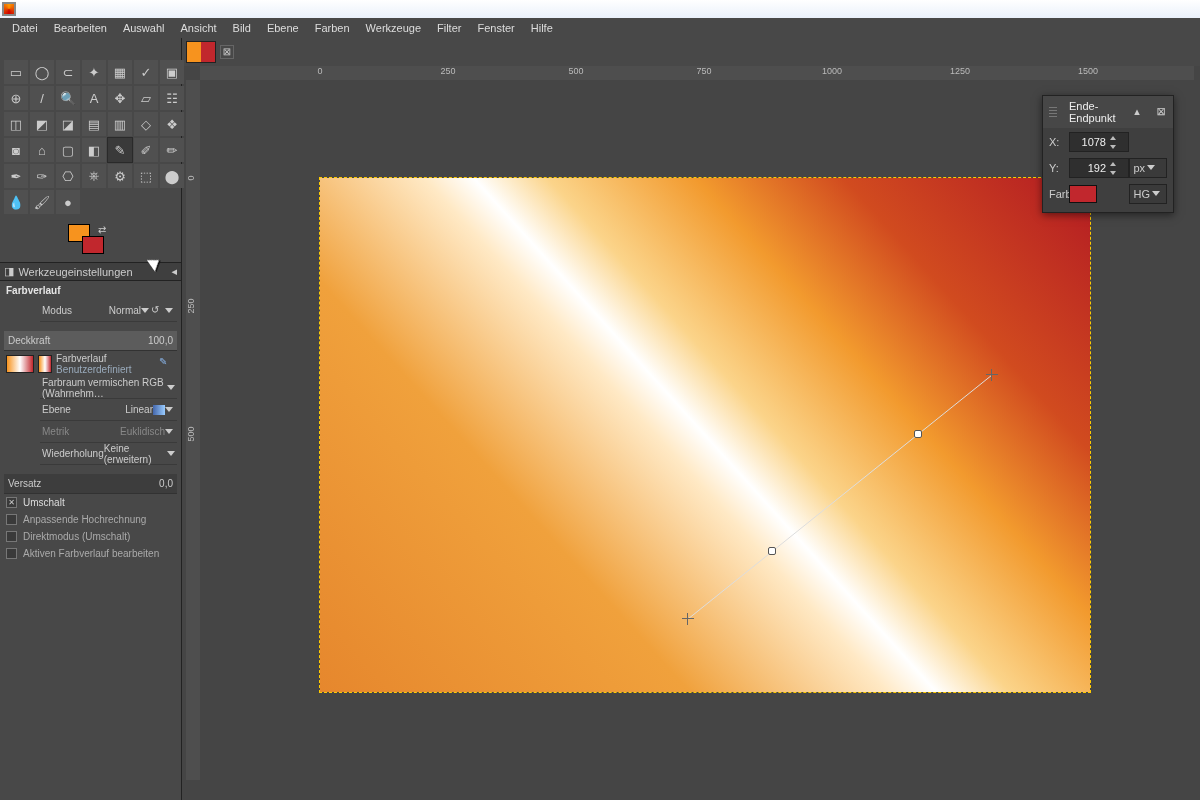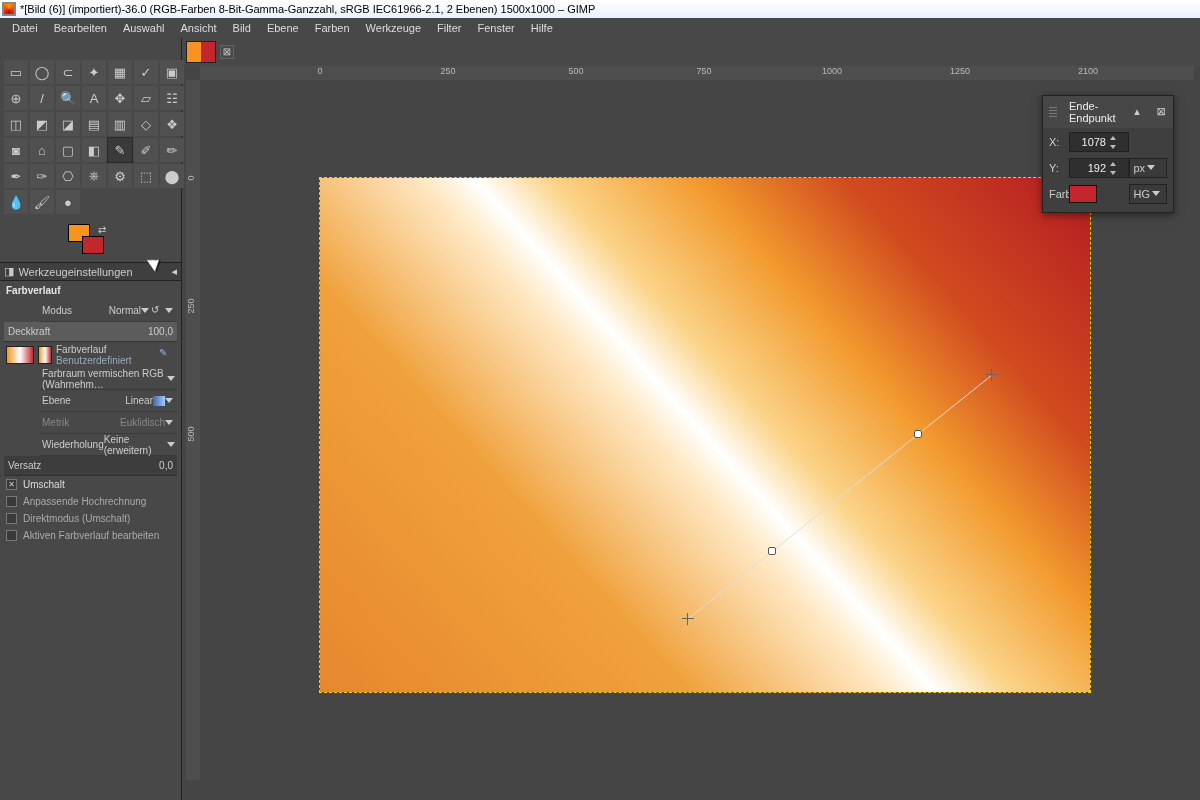--- a/index.html
+++ b/index.html
@@ -36,21 +36,21 @@
 .mini { position:absolute; left:30px; top:0; width:10px; height:10px; color:#ccc; font-size:10px; }
 .panelhdr { background:#3f3f3f; padding:2px 4px; display:flex; align-items:center; justify-content:space-between; border-top:1px solid #222; border-bottom:1px solid #222; }
 .panelhdr .t { display:flex; align-items:center; gap:4px; }
 .toolopts { padding:0 4px; font-size:10px; color:#ccc; }
 .optname { font-weight:bold; padding:4px 2px; color:#e5e5e5; }
 .row { display:flex; align-items:center; justify-content:space-between; height:22px; border-bottom:1px solid #3a3a3a; padding:0 2px;margin-left:36px; }
 .row .drop { display:flex; align-items:center; gap:0; }
 .chev { width:10px; height:10px; display:inline-block; }
 .chev::before { content:""; display:block; width:0; height:0; border-left:4px solid transparent; border-right:4px solid transparent; border-top:5px solid #ccc; margin-top:2px; }
 .reset { width:14px; height:14px; color:#ccc; }
-.slider { position:relative; height:20px; background:#3d3d3d; border-bottom:1px solid #323232; padding:0 4px; display:flex; align-items:center; justify-content:space-between; }
+.slider { position:relative; height:20px; background:#3d3d3d; border-bottom:1px solid #323232; padding:0 4px; display:flex; align-items:center; justify-content:space-between;margin-top:9px; }
 .slider .fill { position:absolute; left:0; top:0; bottom:0; background:#5c5c5c; }
 .slider span { position:relative; z-index:1; }
 .gradrow { display:flex; align-items:center; gap:4px; height:26px; padding:2px; }
 .gradprev { width:28px; height:18px; background:linear-gradient(90deg,#f7931e,#fff,#c1272d); border:1px solid #222; }
 .gradlabels { flex:1; line-height:11px; }
 .gradedit { width:16px; height:16px; color:#89b4e8; }
 .chk { display:flex; align-items:center; gap:6px; padding:3px 2px; color:#aaa; }
 .chk.on { color:#ddd; }
 .chk .box { width:11px; height:11px; border:1px solid #777; background:#3a3a3a; display:inline-flex; align-items:center; justify-content:center; font-size:9px; }
 .chk.on .box::after { content:"✕"; color:#ccc; font-size:8px; }
@@ -74,21 +74,20 @@
 .colorbtn .sw { width:28px; height:18px; background:#c1272d; border:1px solid #111; }
 
 .cursor { position:absolute; width:14px; height:20px; pointer-events:none; }
 .cursor::before { content:""; position:absolute; width:0; height:0; border-left:10px solid #fff; border-top:7px solid transparent; border-bottom:7px solid transparent; transform:rotate(-35deg); filter:drop-shadow(1px 1px 0 #000); }
 </style>
 </head>
 <body>
 
 <div class="titlebar">
   <span class="icon"></span>
-  <span>*[Bild (6)] (importiert)-36.0 (RGB-Farben 8-Bit-Gamma-Ganzzahl, sRGB IEC61966-2.1, 2 Ebenen) 1500x1000 – GIMP</span>
 </div>
 
 <div class="menubar" id="menubar">
     <span>Datei</span>
     <span>Bearbeiten</span>
     <span>Auswahl</span>
     <span>Ansicht</span>
     <span>Bild</span>
     <span>Ebene</span>
     <span>Farben</span>
@@ -234,21 +233,21 @@
 </div>
 
 <div class="rulerframe">
   <div class="ruler-h" id="rulerh">
       <div class="lbl" style="left: 120px;">0</div>
       <div class="lbl" style="left: 248px;">250</div>
       <div class="lbl" style="left: 376px;">500</div>
       <div class="lbl" style="left: 504px;">750</div>
       <div class="lbl" style="left: 632px;">1000</div>
       <div class="lbl" style="left: 760px;">1250</div>
-      <div class="lbl" style="left: 888px;">2100</div>
+      <div class="lbl" style="left: 888px;">1500</div>
     </div>
   <div class="ruler-v" id="rulerv">
       <div class="lbl" style="top: 98px;">0</div>
       <div class="lbl" style="top: 226px;">250</div>
       <div class="lbl" style="top: 354px;">500</div>
     </div>
   <div class="canvasarea">
     <div class="canvas">
       <svg class="gline" width="770" height="514">
         <line id="gline" stroke="#ddd" stroke-width="1" x1="368" y1="441" x2="672" y2="197"></line>

